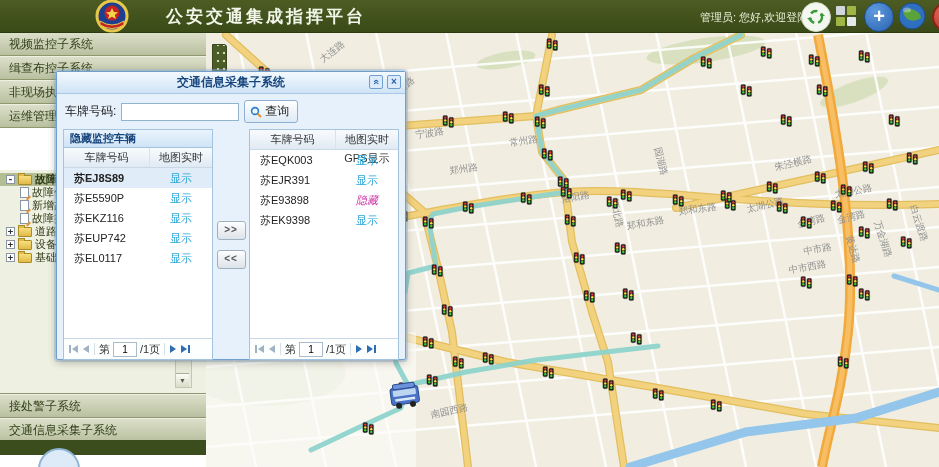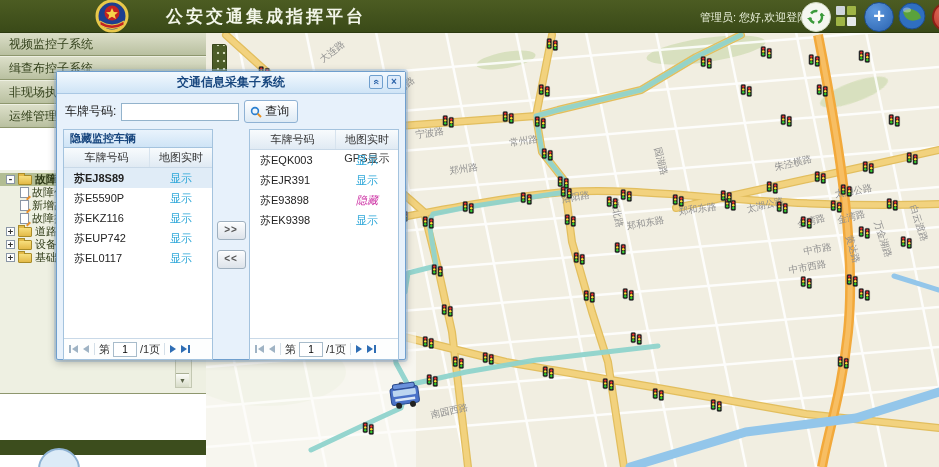--- a/index.html
+++ b/index.html
@@ -368,20 +368,24 @@
           <span class="tg">+</span>
           <span class="ico-folder"></span>
           <span>基础设置</span>
         </div>
       </div>
     <div id="tree-scroll">
       <div class="arrow">▼</div>
     </div>
   </div>
 
+  <div id="bottom-menu" class="menu-col">
+      <div class="menu-bar">接处警子系统</div>
+      <div class="menu-bar">交通信息采集子系统</div>
+    </div>
   <div id="footer-strip"></div>
   <div id="footer-white"></div>
   <div id="footer-circle"></div>
 
   <div id="dialog">
     <div id="dlg-title">
       <span>交通信息采集子系统</span>
       <span id="dlg-collapse" class="dlg-btn"><span>«</span></span>
       <span id="dlg-close" class="dlg-btn">×</span>
     </div>

